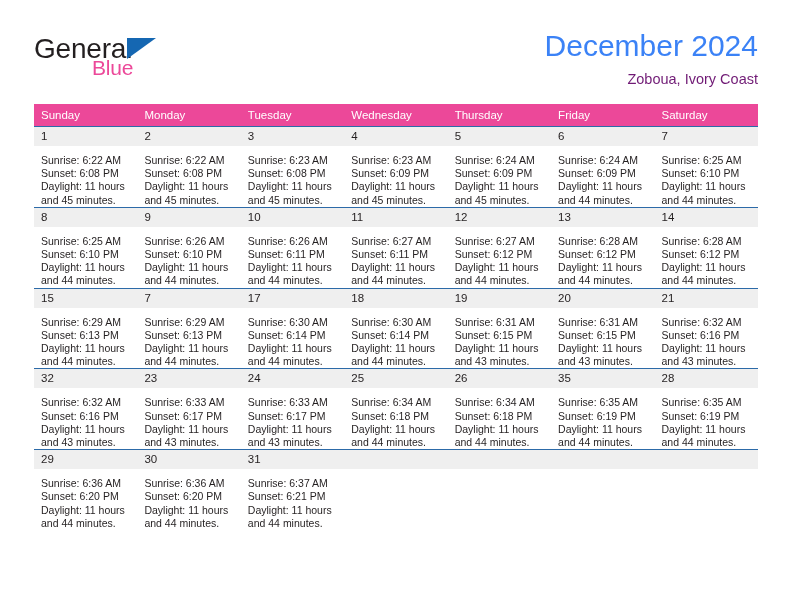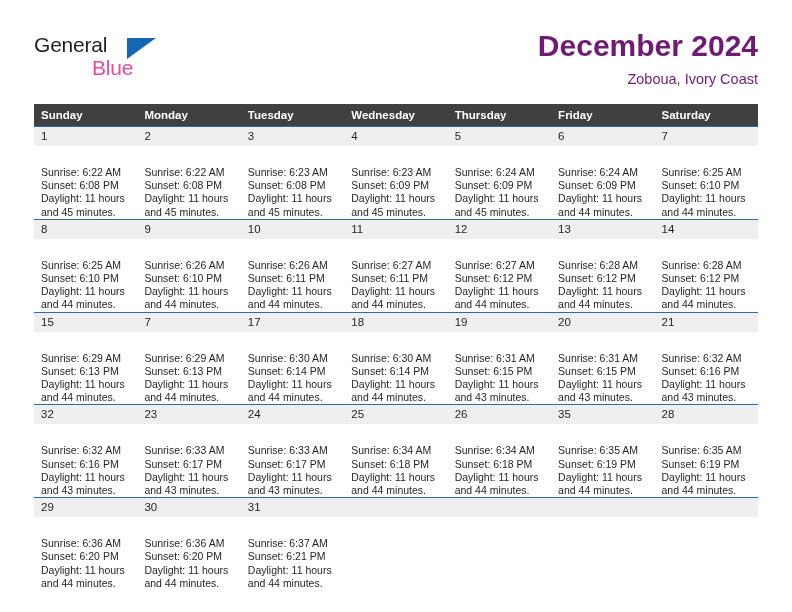--- a/index.html
+++ b/index.html
@@ -34,21 +34,21 @@
     position: absolute;
     left: 34px;
     top: 33px;
     width: 240px;
     height: 50px;
   }
   .brand-general {
     position: absolute;
     left: 0;
     top: 0;
-    font-size: 21px;
+    font-size: 28px;
     letter-spacing: -0.2px;
     color: #231f20;
     font-family: "Liberation Sans", sans-serif;
   }
   .brand-triangle {
     position: absolute;
     left: 93px;
     top: 5px;
     width: 0;
     height: 0;
@@ -65,22 +65,22 @@
     font-family: "Liberation Sans", sans-serif;
   }
   .title-block {
     position: absolute;
     right: 34px;
     top: 28px;
     text-align: right;
   }
   .cal-title {
     font-size: 30px;
-    font-weight: bold;
-    color: #701a75;
+    font-weight: normal;
+    color: #3b82f6;
     line-height: 36px;
     white-space: nowrap;
   }
   .cal-subtitle {
     font-size: 14.5px;
     color: #701a75;
     line-height: 20px;
     margin-top: 5px;
     white-space: nowrap;
   }
@@ -88,24 +88,24 @@
   
   .calendar {
     position: absolute;
     left: 34px;
     top: 104px;
     width: 724px;
     border-collapse: collapse;
     table-layout: fixed;
   }
   .calendar th {
-    background: #404040;
+    background: #ec4899;
     color: #ffffff;
     font-size: 11.5px;
-    font-weight: bold;
+    font-weight: normal;
     text-align: left;
     padding: 4px 0 4px 7px;
     height: 14px;
     vertical-align: middle;
     border: none;
   }
   .calendar td {
     width: 103.43px;
     vertical-align: top;
     padding: 0;
@@ -121,21 +121,21 @@
     color: #231f20;
     padding: 3px 0 3px 7px;
     height: 13px;
     line-height: 13px;
   }
   .daynum.empty {
     background: #efefef;
     color: transparent;
   }
   .details {
-    padding: 20px 6px 0 7px;
+    padding: 8px 6px 0 7px;
     font-size: 10.5px;
     line-height: 13.2px;
     color: #231f20;
   }
   .details div {
     white-space: nowrap;
   }
   .cell-empty {
     background: transparent;
   }

